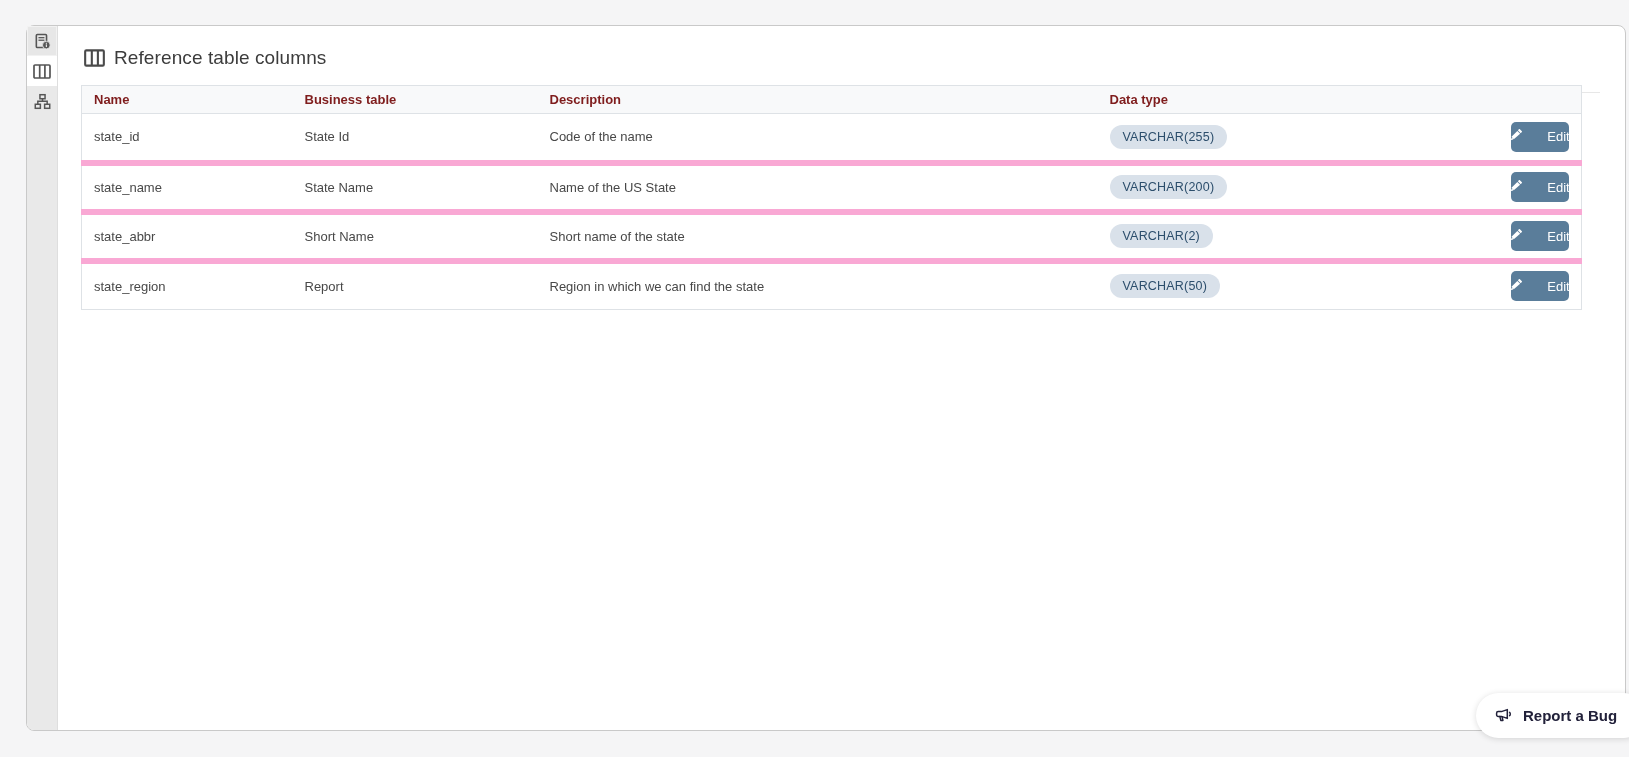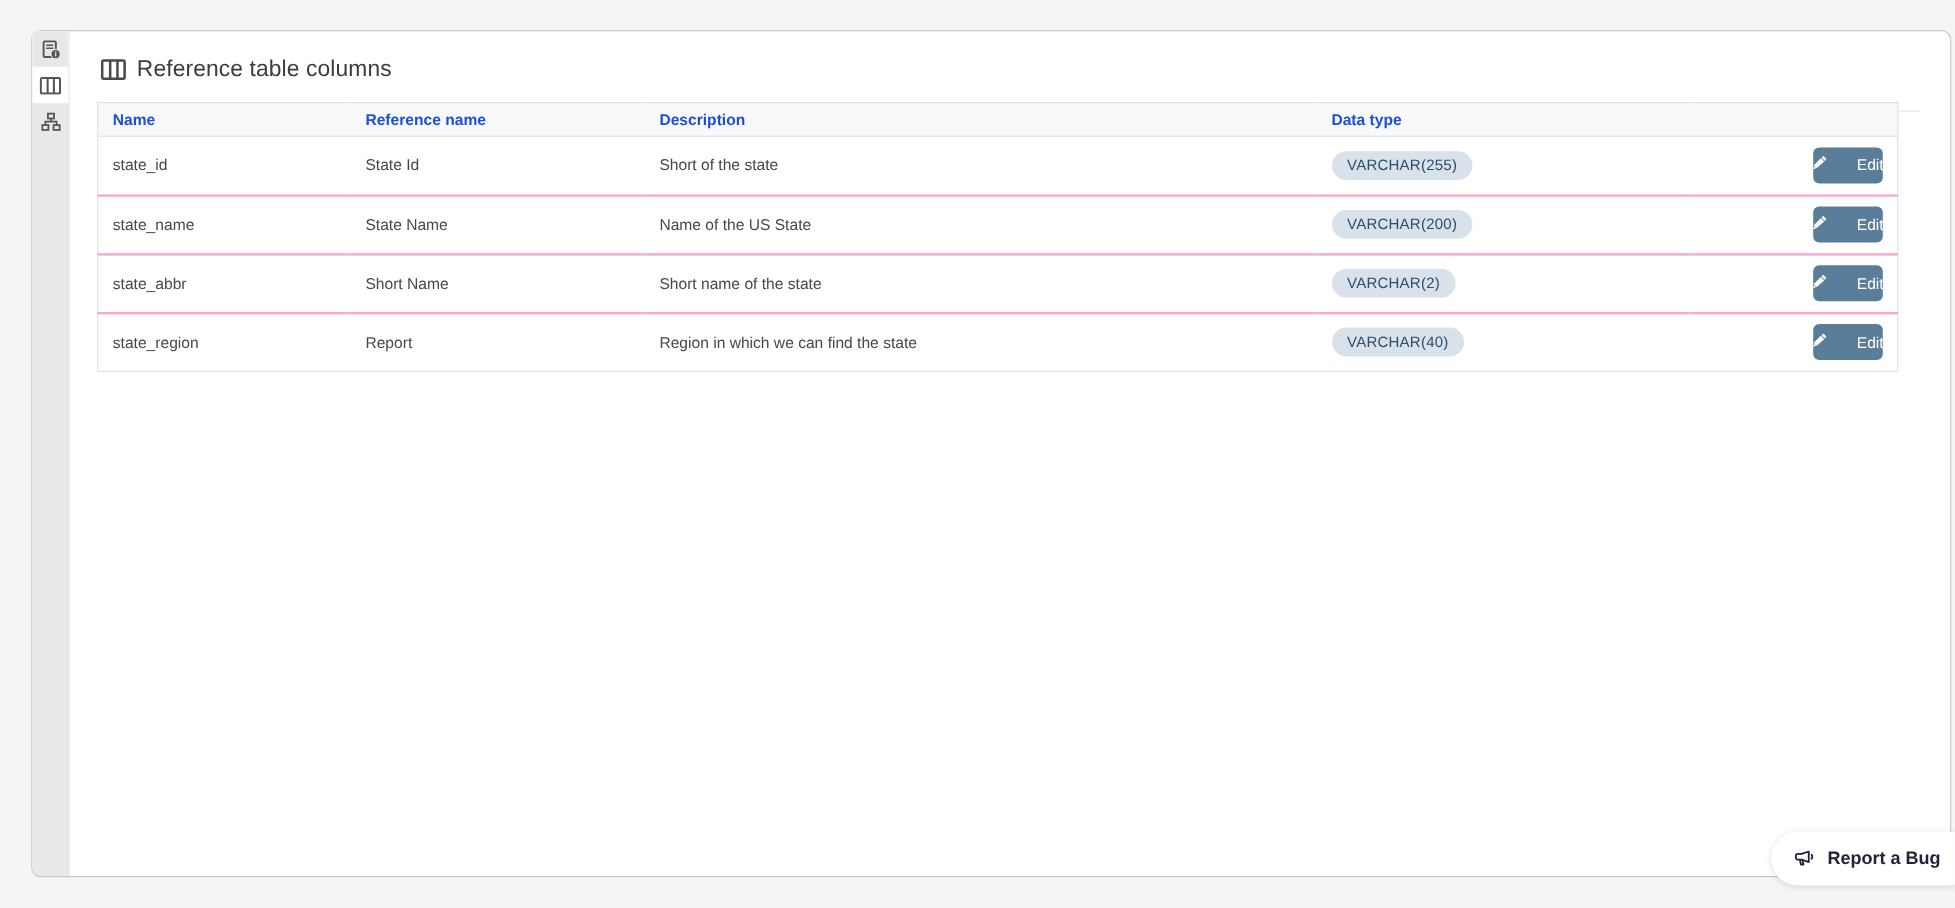--- a/index.html
+++ b/index.html
@@ -71,28 +71,28 @@
     border: 1px solid #dee2e6;
     font-size: 13px;
     color: #484848;
   }
   .ref-table thead th {
     background: #f8f9fa;
     height: 28px;
     text-align: left;
     font-weight: 700;
     font-size: 13px;
-    color: #1d4ed8;
+    color: #7f1d1d;
     padding: 0 12px;
     border-bottom: 1px solid #dee2e6;
   }
   .ref-table tbody td {
     height: 49px;
     padding: 0 12px;
-    border-bottom: 2px solid #f9a8d4;
+    border-bottom: 6px solid #f9a8d4;
     background: #ffffff;
     vertical-align: middle;
   }
   .ref-table tbody tr:last-child td { border-bottom: 1px solid #dee2e6; }
   .dtype-badge {
     display: inline-block;
     background: #d9e1ea;
     color: #2c4e6c;
     font-weight: 400;
     font-size: 12.5px;
@@ -196,31 +196,31 @@
       <colgroup>
         <col style="width:211px">
           <col style="width:245px">
           <col style="width:560px">
           <col style="width:310px">
           <col style="width:174px">
       </colgroup>
       <thead>
         <tr>
           <th>Name</th>
-          <th>Reference name</th>
+          <th>Business table</th>
           <th>Description</th>
           <th>Data type</th>
           <th></th>
         </tr>
       </thead>
       <tbody>
         <tr>
           <td>state_id</td>
           <td>State Id</td>
-          <td>Short of the state</td>
+          <td>Code of the name</td>
           <td><span class="dtype-badge">VARCHAR(255)</span></td>
           <td class="actions-cell">
             <button class="edit-btn">
               <span><svg width="12" height="12" viewBox="0 0 16 16" fill="#ffffff">
                     <path d="M12.85.15a.5.5 0 0 0-.71 0L10.5 1.79 14.21 5.5l1.64-1.65a.5.5 0 0 0 0-.7l-3-3zM13.5 6.2 9.79 2.5 2 10.29V11h1v1h1v1h1v.71L13.5 6.2zM3.32 13.68 2 14l.32-1.32.5-.5H3.5v.5h.5v.5l-.68.5z"></path>
                     <path d="M2.5 11.5 1 15l3.5-1.5-2-2z"></path>
                   </svg></span>
               <span>Edit</span>
             </button>
           </td>
@@ -252,21 +252,21 @@
                     <path d="M2.5 11.5 1 15l3.5-1.5-2-2z"></path>
                   </svg></span>
               <span>Edit</span>
             </button>
           </td>
         </tr>
         <tr>
           <td>state_region</td>
           <td>Report</td>
           <td>Region in which we can find the state</td>
-          <td><span class="dtype-badge">VARCHAR(40)</span></td>
+          <td><span class="dtype-badge">VARCHAR(50)</span></td>
           <td class="actions-cell">
             <button class="edit-btn">
               <span><svg width="12" height="12" viewBox="0 0 16 16" fill="#ffffff">
                     <path d="M12.85.15a.5.5 0 0 0-.71 0L10.5 1.79 14.21 5.5l1.64-1.65a.5.5 0 0 0 0-.7l-3-3zM13.5 6.2 9.79 2.5 2 10.29V11h1v1h1v1h1v.71L13.5 6.2zM3.32 13.68 2 14l.32-1.32.5-.5H3.5v.5h.5v.5l-.68.5z"></path>
                     <path d="M2.5 11.5 1 15l3.5-1.5-2-2z"></path>
                   </svg></span>
               <span>Edit</span>
             </button>
           </td>
         </tr>

